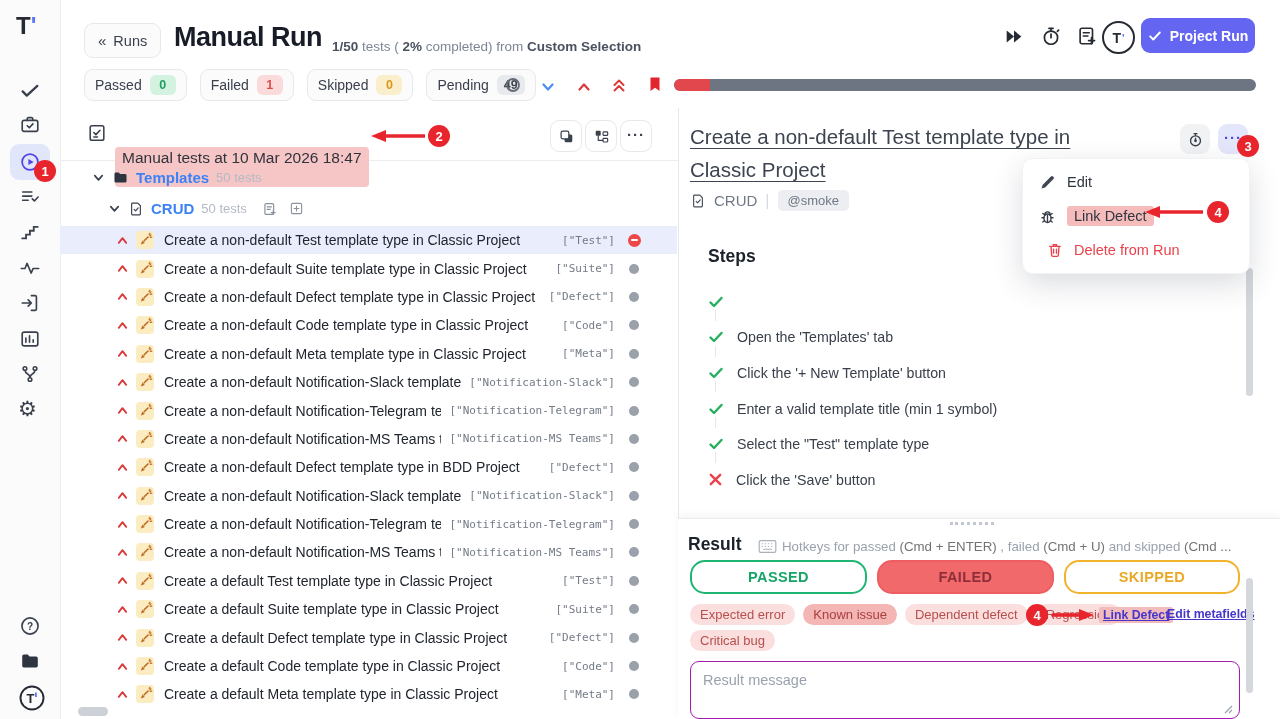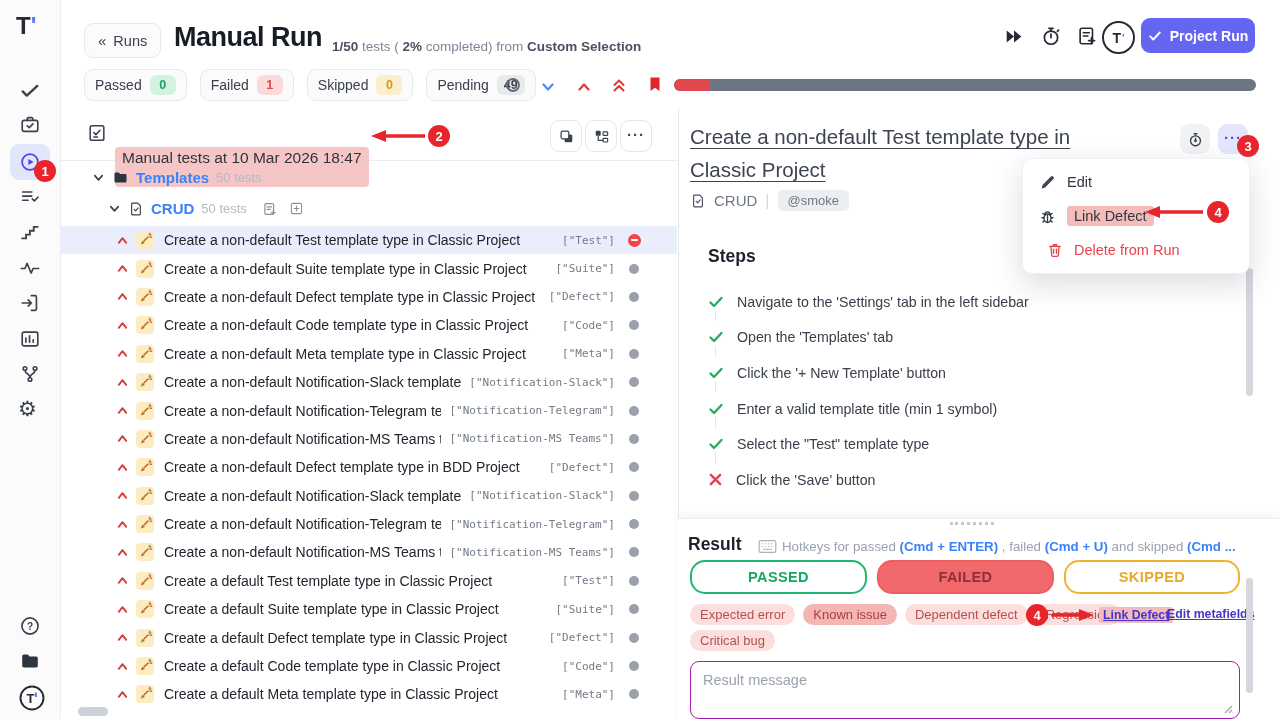--- a/index.html
+++ b/index.html
@@ -85,21 +85,21 @@
   .step{position:relative;height:35.6px;display:flex;align-items:center;gap:13px;}
   .step .stx{font-size:14.2px;color:#39404b;}
   .step:not(:last-child)::after{content:"";position:absolute;left:7px;top:26px;height:11px;border-left:1px solid #e4e6ea;}
   .d-scroll{position:absolute;left:568px;top:160px;width:7px;height:128px;border-radius:4px;background:#d4d7dc;}
   
   .result{position:absolute;left:0;top:410px;width:602px;height:201px;background:#fff;border-top:1px solid #ececf0;
           box-shadow:0 -3px 8px rgba(25,30,50,.05);}
   .drag-dots{position:absolute;left:272px;top:3px;width:44px;border-top:3px dotted #c3c8d0;}
   .result-h{position:absolute;left:10px;top:15px;font-size:17.5px;font-weight:700;color:#1c222b;}
   .hotkeys{position:absolute;left:104px;top:20px;font-size:13.3px;color:#9aa2ad;white-space:nowrap;width:460px;overflow:hidden;}
-  .hotkeys .b{color:#3b82f6;font-weight:700;}
+  .hotkeys .b{color:#737373;font-weight:400;}
   .rbtn{position:absolute;top:41px;height:34px;border-radius:15px;display:flex;align-items:center;justify-content:center;
         font-size:14.5px;font-weight:700;letter-spacing:.4px;box-sizing:border-box;background:#fff;}
   .rb-passed{left:12px;width:177px;border:2px solid #1fb573;color:#17a567;}
   .rb-failed{left:199px;width:177px;border:2px solid #ee5d60;background:#f1696b;color:#8e2f38;}
   .rb-skipped{left:386px;width:176px;border:2px solid #f2b32c;color:#e9a825;}
   .tag-row{position:absolute;left:12px;display:flex;gap:8px;}
   .rtag{background:#fbdede;color:#b5504e;font-size:13px;padding:3px 10px;border-radius:12px;white-space:nowrap;}
   .rtag.emph{background:#f4b5b5;color:#a8403e;}
   .rlink{position:absolute;top:88px;font-size:12.3px;font-weight:700;color:#4536c9;text-decoration:underline;white-space:nowrap;}
   .rlink.hl{background:#f3bcbc;padding:1px 4px;border-radius:2px;}
@@ -733,21 +733,20 @@
     </div>
 
     <div class="steps-h">Steps</div>
     <div class="steps" id="steps">
         <div class="step">
           <span>
             <svg width="16" height="16" viewBox="0 0 16 16" fill="none">
               <path d="M2.5 8.5l3.5 3.5L13.5 4" stroke="#27ae60" stroke-width="2.4" stroke-linecap="round" stroke-linejoin="round"></path>
             </svg>
           </span>
-          <span class="stx">Navigate to the 'Settings' tab in the left sidebar</span>
         </div>
         <div class="step">
           <span>
             <svg width="16" height="16" viewBox="0 0 16 16" fill="none">
               <path d="M2.5 8.5l3.5 3.5L13.5 4" stroke="#27ae60" stroke-width="2.4" stroke-linecap="round" stroke-linejoin="round"></path>
             </svg>
           </span>
           <span class="stx">Open the 'Templates' tab</span>
         </div>
         <div class="step">

